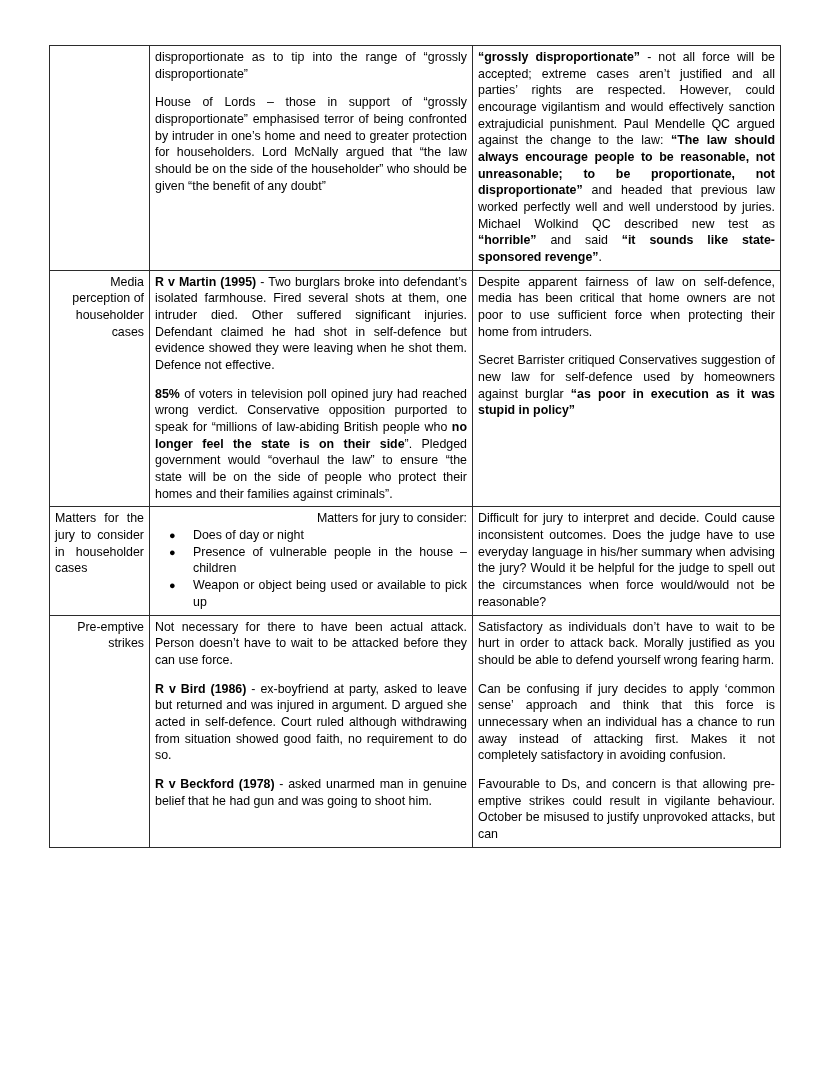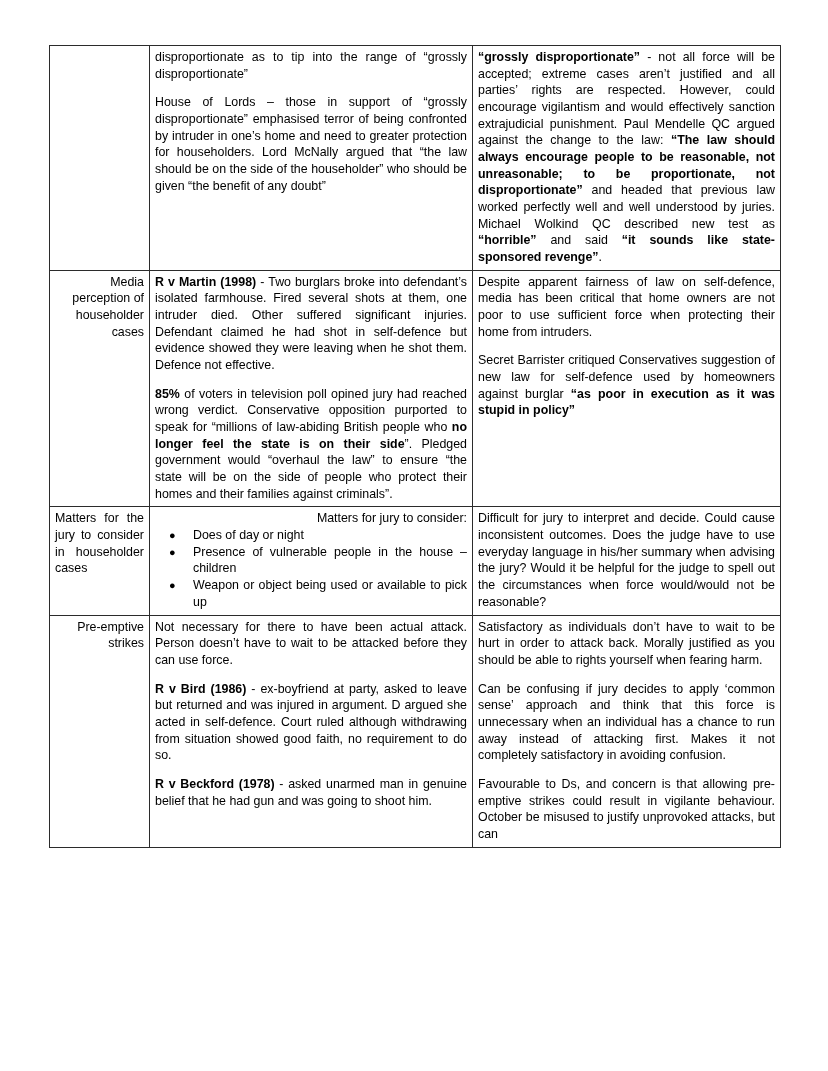--- a/index.html
+++ b/index.html
@@ -108,21 +108,21 @@
             </div>
         </td>
       </tr>
 
       <tr>
         <td class="cell-label nojust">
           <span>Media perception of householder cases</span>
         </td>
         <td class="cell-body">
           <div>
-              <p class="para"><span class="bold">R v Martin (1998)</span><span> - Two burglars broke into defendant’s isolated farmhouse. Fired several shots at them, one intruder died. Other suffered significant injuries. Defendant claimed he had shot in self-defence but evidence showed they were leaving when he shot them. Defence not effective.</span></p>
+              <p class="para"><span class="bold">R v Martin (1995)</span><span> - Two burglars broke into defendant’s isolated farmhouse. Fired several shots at them, one intruder died. Other suffered significant injuries. Defendant claimed he had shot in self-defence but evidence showed they were leaving when he shot them. Defence not effective.</span></p>
               <p class="para"><span class="bold">85%</span><span> of voters in television poll opined jury had reached wrong verdict. Conservative opposition purported to speak for “millions of law-abiding British people who </span><span class="bold">no longer feel the state is on their side</span><span>”. Pledged government would “overhaul the law” to ensure “the state will be on the side of people who protect their homes and their families against criminals”.</span></p>
             </div>
         </td>
         <td class="cell-body">
           <div>
               <p class="para"><span>Despite apparent fairness of law on self-defence, media has been critical that home owners are not poor to use sufficient force when protecting their home from intruders.</span></p>
               <p class="para"><span>Secret Barrister critiqued Conservatives suggestion of new law for self-defence used by homeowners against burglar </span><span class="bold">“as poor in execution as it was stupid in policy”</span></p>
             </div>
         </td>
       </tr>
@@ -152,21 +152,21 @@
         </td>
         <td class="cell-body">
           <div>
               <p class="para"><span>Not necessary for there to have been actual attack. Person doesn’t have to wait to be attacked before they can use force.</span></p>
               <p class="para"><span class="bold">R v Bird (1986)</span><span> - ex-boyfriend at party, asked to leave but returned and was injured in argument. D argued she acted in self-defence. Court ruled although withdrawing from situation showed good faith, no requirement to do so.</span></p>
               <p class="para"><span class="bold">R v Beckford (1978)</span><span> - asked unarmed man in genuine belief that he had gun and was going to shoot him.</span></p>
             </div>
         </td>
         <td class="cell-body">
           <div>
-              <p class="para"><span>Satisfactory as individuals don’t have to wait to be hurt in order to attack back. Morally justified as you should be able to rights yourself when fearing harm.</span></p>
+              <p class="para"><span>Satisfactory as individuals don’t have to wait to be hurt in order to attack back. Morally justified as you should be able to defend yourself wrong fearing harm.</span></p>
               <p class="para"><span>Can be confusing if jury decides to apply ‘common sense’ approach and think that this force is unnecessary when an individual has a chance to run away instead of attacking first. Makes it not completely satisfactory in avoiding confusion.</span></p>
               <p class="para"><span>Favourable to Ds, and concern is that allowing pre-emptive strikes could result in vigilante behaviour. October be misused to justify unprovoked attacks, but can</span></p>
             </div>
         </td>
       </tr>
 
     </tbody>
   </table>
 </div>
 

